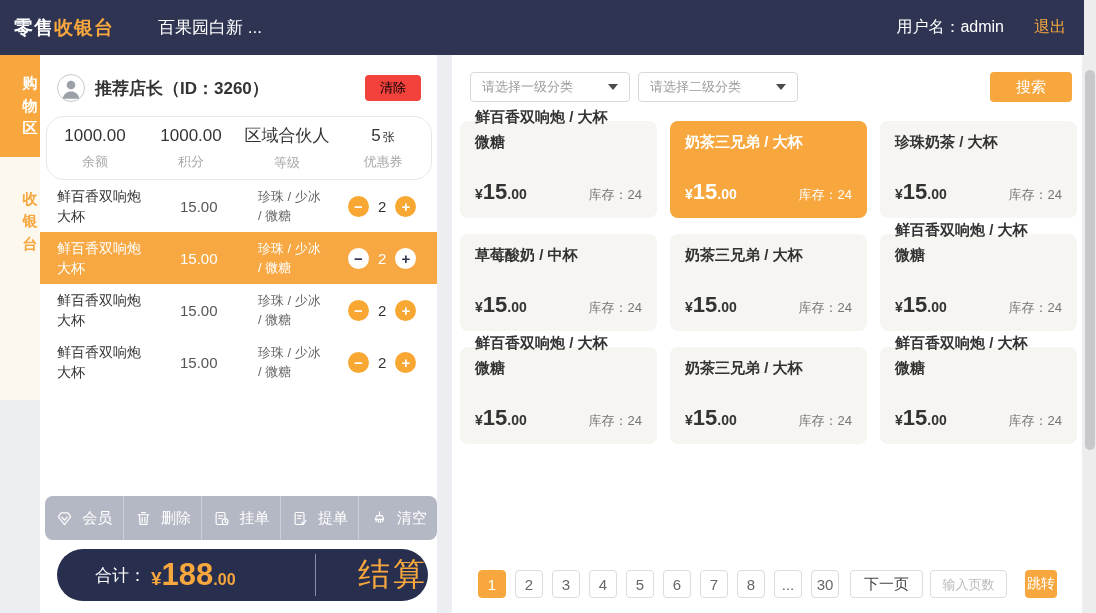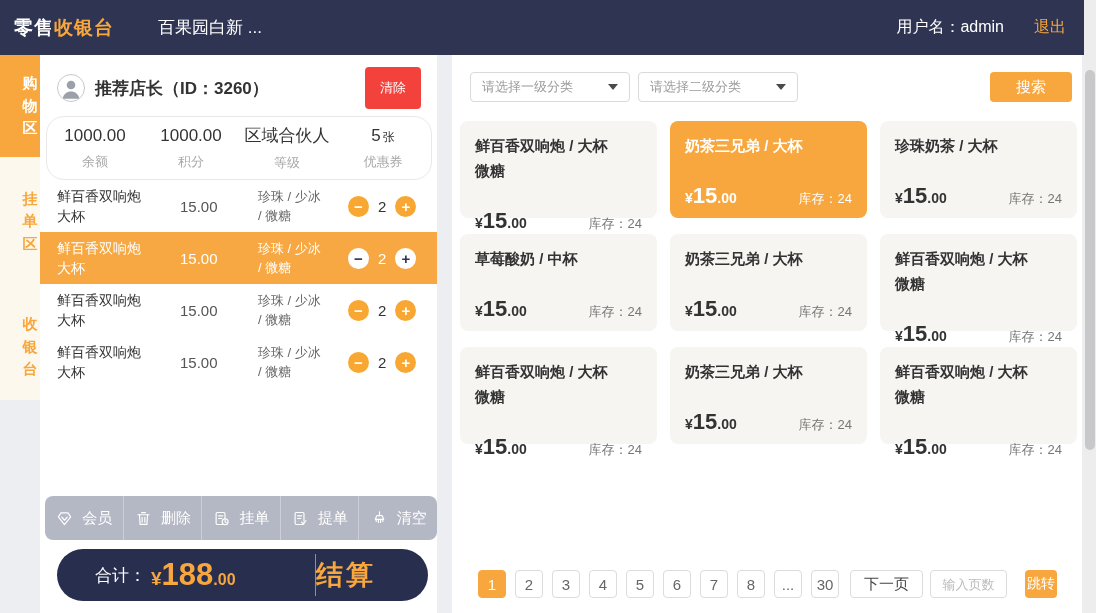--- a/index.html
+++ b/index.html
@@ -23,21 +23,21 @@
   .tab span{width:1.15em;word-break:break-all;line-height:1.5;text-align:center;}
   .tab.active{background:#F7A73D;color:#fff;border-radius:0 8px 8px 0;padding:17px 0;}
   .tab:nth-child(2){margin-top:15px;}
   .tab:nth-child(3){margin-top:26px;}
   
   .cart{position:absolute;left:40px;top:55px;width:397px;height:558px;background:#fff;display:flex;flex-direction:column;}
   .member-row{display:flex;align-items:center;margin:18px 16px 0 17px;height:30px;flex:none;}
   .avatar{width:28px;height:28px;border-radius:50%;border:1px solid #C9C9C9;overflow:hidden;background:#fff;flex:none;}
   .avatar svg{width:100%;height:100%;}
   .member-name{font-size:17px;font-weight:bold;color:#333;margin-left:10px;}
-  .clear-btn{margin-left:auto;background:#F3413C;color:#ffffff;font-size:13px;border:none;border-radius:4px;height:42px;padding:0 15px;cursor:pointer;font-family:inherit;}
+  .clear-btn{margin-left:auto;background:#F3413C;color:#000000;font-size:13px;border:none;border-radius:4px;height:26px;padding:0 15px;cursor:pointer;font-family:inherit;}
   .stats{display:flex;margin:13px 5px 0 6px;border:1px solid #E8E8E8;border-radius:18px;height:64px;flex:none;}
   .stat{flex:1;display:flex;flex-direction:column;align-items:center;justify-content:center;gap:7px;}
   .stat-value{font-size:17px;color:#333;}
   .stat-unit{font-size:12px;margin-left:2px;}
   .stat-label{font-size:13px;color:#A8A8A8;}
   .thead{display:grid;grid-template-columns:140px 78px 90px 1fr;align-items:center;height:34px;margin-top:10px;border-bottom:1px solid #E3E3E3;font-size:15px;font-weight:bold;color:#333;flex:none;}
   .thead .h-name{padding-left:17px;}
   .tbody{flex:none;}
   .row{display:grid;grid-template-columns:140px 78px 90px 1fr;align-items:center;min-height:52px;font-size:14px;color:#333;}
   .row .name{padding-left:17px;line-height:1.45;white-space:pre-line;}
@@ -56,31 +56,31 @@
   .a-icon{width:19px;height:19px;display:inline-flex;}
   .a-icon svg{width:100%;height:100%;fill:none;stroke:#fff;stroke-width:1.5;stroke-linecap:round;stroke-linejoin:round;}
   .a-icon svg .fillbg{fill:#B4B7C4;}
   .totalbar{margin:9px 9px 12px 17px;height:52px;background:#272E4E;border-radius:32px;display:flex;align-items:center;color:#fff;flex:none;}
   .t-label{margin-left:38px;font-size:17px;}
   .t-amount{display:flex;align-items:baseline;color:#F7A73D;font-weight:bold;margin-left:5px;}
   .t-cur{font-size:19px;}
   .t-int{font-size:31px;}
   .t-dec{font-size:16px;}
   .t-divider{width:1px;height:42px;background:#8A8FA5;margin-left:auto;}
-  .checkout{width:112px;text-align:left;font-size:27px;font-weight:bold;color:#F7A73D;letter-spacing:3px;background:none;border:none;cursor:pointer;font-family:inherit;}
+  .checkout{width:112px;text-align:right;font-size:32px;font-weight:normal;color:#F7A73D;letter-spacing:3px;background:none;border:none;cursor:pointer;font-family:inherit;}
   
   .catalog{position:absolute;left:452px;top:55px;width:630px;height:558px;background:#fff;}
   .searchrow{display:flex;align-items:center;margin:17px 10px 0 18px;height:30px;gap:8px;}
   .text-input{width:160px;height:30px;border:1px solid #D9D9D9;border-radius:4px;font-size:13px;padding:0 10px;color:#333;font-family:inherit;}
   .text-input::placeholder{color:#ABABAB;}
   .select{width:160px;height:30px;border:1px solid #D9D9D9;border-radius:4px;display:flex;align-items:center;justify-content:space-between;padding:0 11px;font-size:13px;color:#9B9B9B;background:#fff;cursor:pointer;}
   .tri{width:0;height:0;border-left:5px solid transparent;border-right:5px solid transparent;border-top:6px solid #4A4A4A;}
   .searchbtn{margin-left:auto;width:82px;height:30px;background:#F7A73D;border:none;border-radius:4px;color:#fff;font-size:15px;cursor:pointer;font-family:inherit;}
   .grid{display:grid;grid-template-columns:repeat(3,197px);grid-auto-rows:97px;gap:16px 13px;margin:19px 10px 0 8px;}
-  .card{background:#F6F5F2;border-radius:8px;padding:12px 15px 13px;display:flex;flex-direction:column;cursor:pointer;}
+  .card{background:#F6F5F2;border-radius:8px;padding:12px 15px 13px;display:flex;flex-direction:column;cursor:pointer;justify-content:flex-end;}
   .card-title{font-size:15px;font-weight:bold;color:#333;line-height:1.68;white-space:pre-line;}
   .card-bottom{margin-top:auto;display:flex;align-items:baseline;}
   .p-cur{font-size:14px;font-weight:bold;color:#333;}
   .p-int{font-size:22px;font-weight:bold;color:#333;}
   .p-dec{font-size:14px;font-weight:bold;color:#333;}
   .stock{margin-left:auto;font-size:13px;color:#777;margin-top:32px;}
   .card.selected{background:#F7A73D;}
   .card.selected .card-title,.card.selected .p-cur,.card.selected .p-int,.card.selected .p-dec,.card.selected .stock{color:#fff;}
   
   .pager{position:absolute;left:26px;bottom:15px;display:flex;align-items:center;}
@@ -101,23 +101,20 @@
 <header class="topbar">
   <div class="brand"><span>零售</span><span class="accent">收银台</span></div>
   <div class="store">百果园白新 ...</div>
   <div class="user"><span>用户名：</span><span>admin</span></div>
   <button class="logout">退出</button>
 </header>
 
 <nav class="side">
     <button class="tab active">
       <span>购物区</span>
-    </button>
-    <button class="tab">
-      <span>挂单区</span>
     </button>
     <button class="tab">
       <span>收银台</span>
     </button>
   </nav>
 
 <section class="cart">
   <div class="member-row">
     <span class="avatar">
       <svg viewBox="0 0 24 24">

